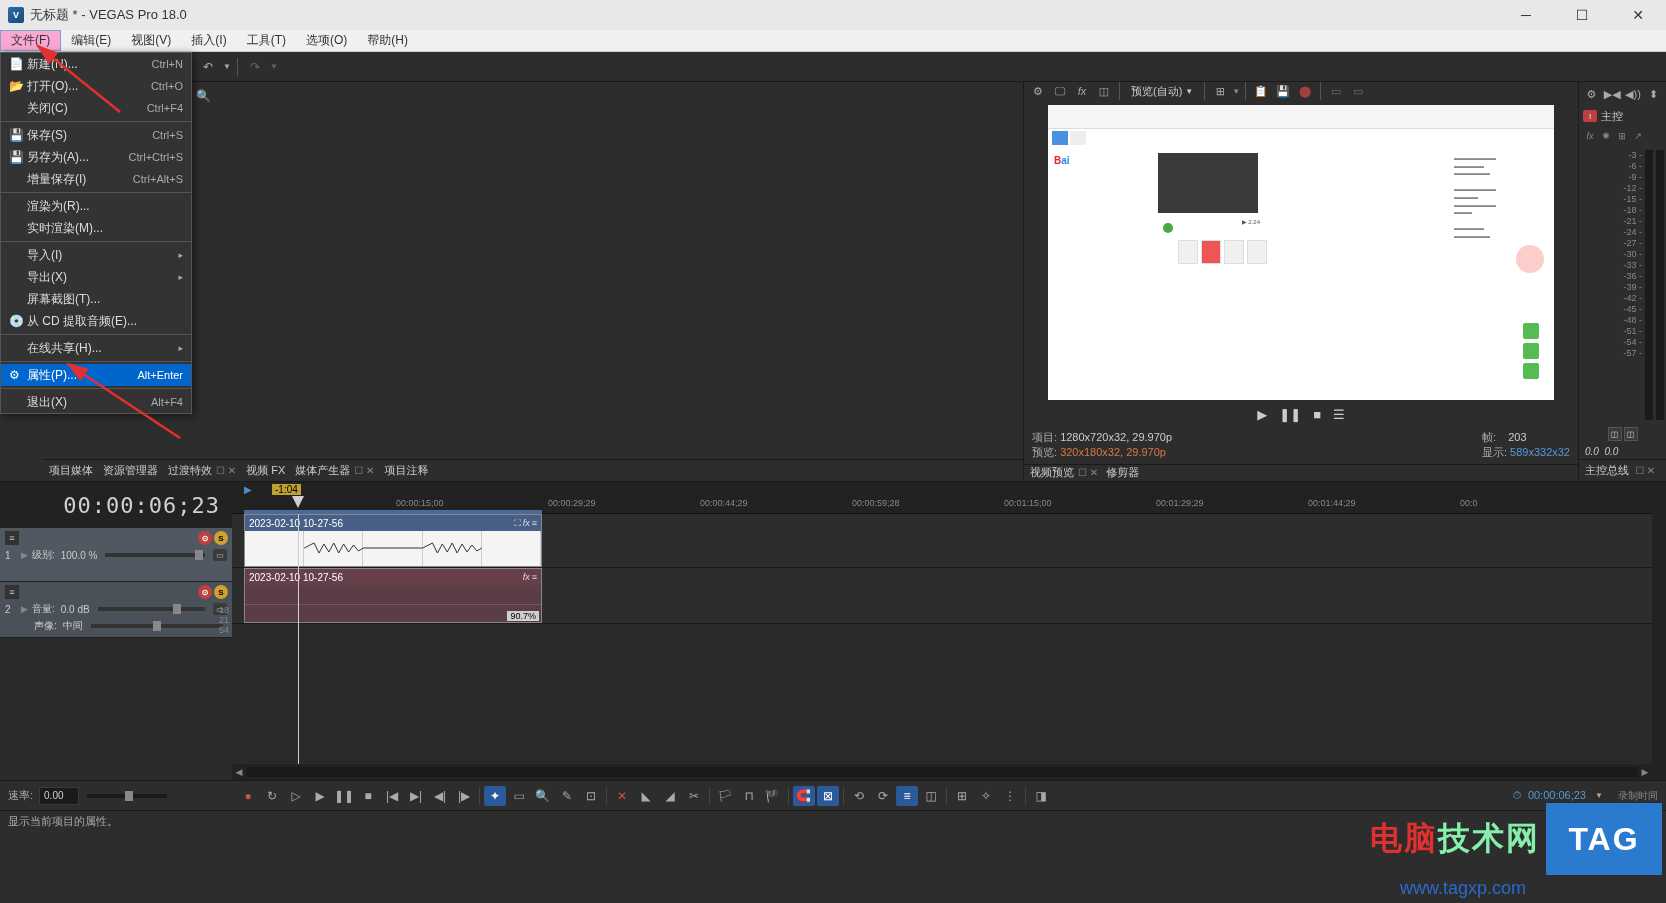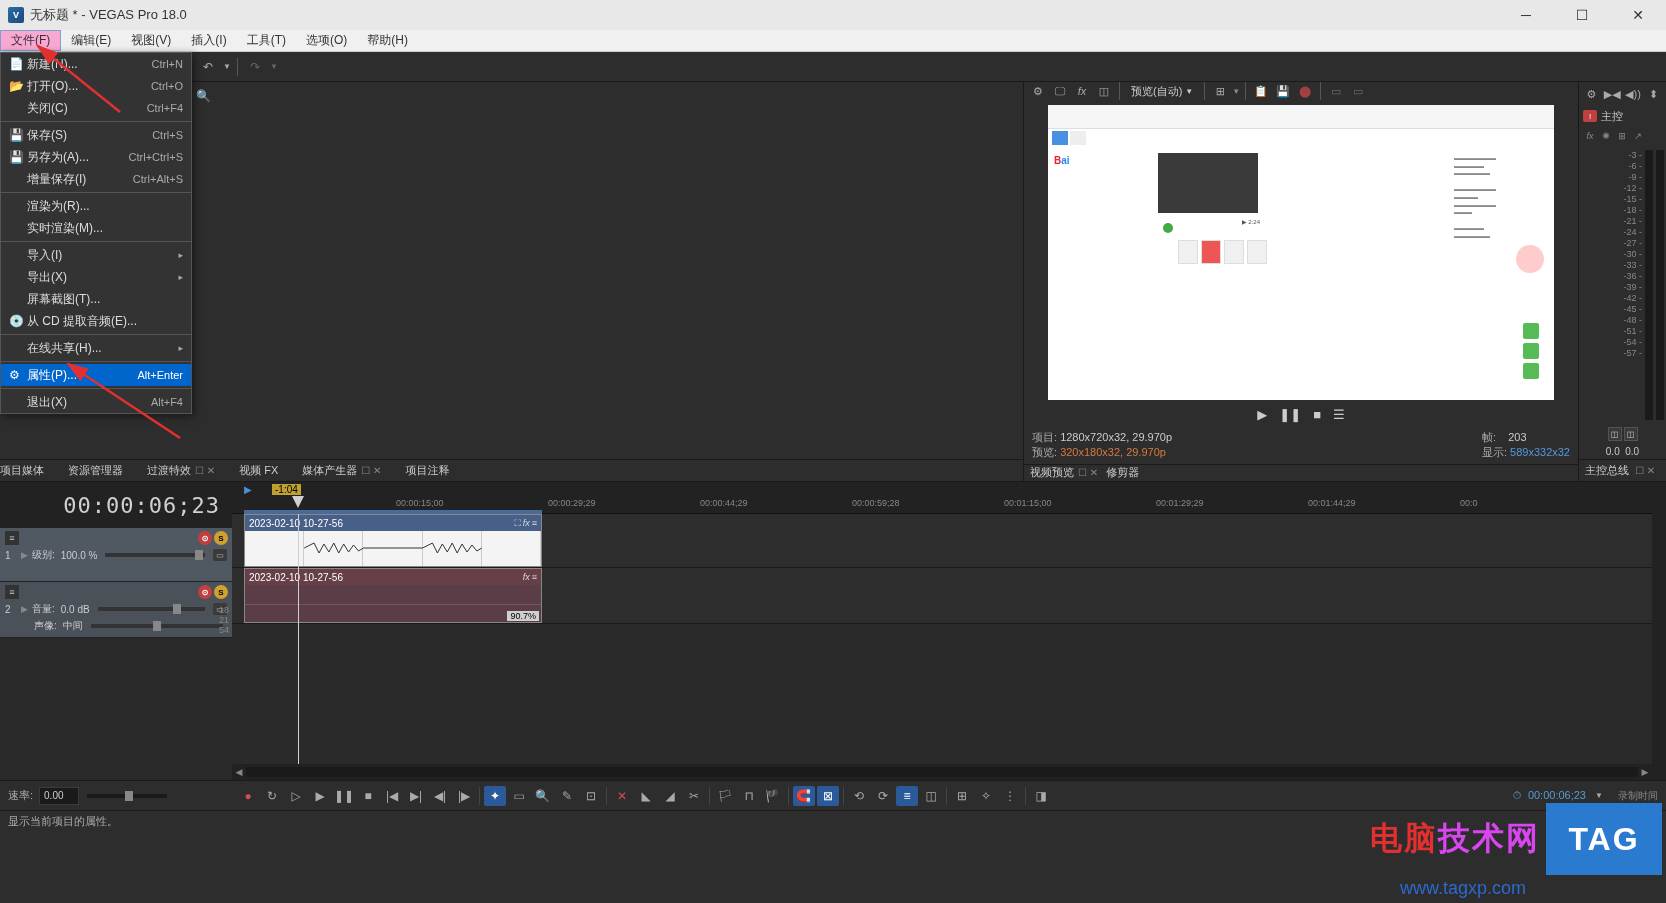--- a/index.html
+++ b/index.html
@@ -84,25 +84,25 @@
 .master-title-row { height: 20px; display: flex; align-items: center; padding: 0 4px; gap: 4px; }
 .master-solo { width: 14px; height: 12px; background: #c04040; color: #fff; font-size: 8px; display: flex; align-items: center; justify-content: center; border-radius: 2px; }
 .master-title { font-size: 11px; color: #ccc; }
 .master-fx-row { height: 20px; display: flex; align-items: center; gap: 2px; padding: 0 4px; }
 .mfx { width: 14px; height: 14px; display: flex; align-items: center; justify-content: center; font-size: 9px; color: #888; }
 .master-scale { flex: 1; display: flex; justify-content: flex-end; padding: 4px 2px; }
 .scale-col { display: flex; flex-direction: column; gap: 1px; font-size: 9px; color: #888; text-align: right; width: 30px; }
 .scale-graph { width: 8px; background: #1a1a1a; margin-left: 3px; }
 .master-stereo { height: 20px; display: flex; align-items: center; justify-content: center; gap: 2px; }
 .mst-box { width: 14px; height: 14px; background: #3a3a3a; border: 1px solid #555; display: flex; align-items: center; justify-content: center; font-size: 8px; }
-.master-value { text-align: center; padding: 2px 6px; font-size: 10px; color: #ccc; }
+.master-value { text-align: left; padding: 2px 6px; font-size: 10px; color: #ccc; font-style: italic; }
 .master-bottom { height: 22px; display: flex; align-items: center; padding: 0 6px; font-size: 11px; border-top: 1px solid #1a1a1a; }
 
 
-.left-tabs { height: 22px; display: flex; align-items: center; padding: 0 0; gap: 24px; border-top: 1px solid #1a1a1a; font-size: 11px; }
+.left-tabs { height: 22px; display: flex; align-items: center; padding: 0 7px; gap: 10px; border-top: 1px solid #1a1a1a; font-size: 11px; margin-left: 42px; }
 .lt-item { color: #ccc; cursor: pointer; display: flex; align-items: center; gap: 4px; }
 
 
 .timeline-area { height: 299px; background: #2d2d2d; border-top: 1px solid #1a1a1a; display: flex; position: relative; }
 .track-headers { width: 232px; background: #2a2a2a; display: flex; flex-direction: column; }
 .timecode-box { height: 46px; background: #222; display: flex; align-items: center; justify-content: flex-end; padding: 0 12px; }
 .timecode { font-size: 22px; color: #d0d0d0; font-family: monospace; letter-spacing: 1px; }
 .track-header { background: #4a5158; border-bottom: 1px solid #222; display: flex; padding: 3px 5px; flex-direction: column; gap: 3px; position: relative; }
 .track-header.video { height: 54px; background: #505862; }
 .track-header.audio { height: 56px; background: #4a5158; }
@@ -163,21 +163,21 @@
 
 .statusbar { height: 22px; background: #2d2d2d; border-top: 1px solid #1a1a1a; display: flex; align-items: center; padding: 0 8px; font-size: 11px; color: #aaa; justify-content: space-between; }
 
 
 .arrow-svg { position: absolute; pointer-events: none; z-index: 2000; }
 
 
 .watermark { position: absolute; right: 4px; bottom: 28px; display: flex; align-items: center; gap: 6px; z-index: 500; }
 .wm-text { font-size: 32px; font-weight: bold; letter-spacing: 2px; }
 .wm-red { color: #e23030; }
-.wm-blue { color: #d946ef; font-family: Liberation Mono, monospace; }
+.wm-blue { color: #86efac; font-family: Liberation Mono, monospace; }
 .wm-url { position: absolute; right: 140px; bottom: 4px; font-size: 18px; color: #2a6ad0; z-index: 500;}
 .wm-tag { width: 116px; height: 72px; background: #2a7ad0; display: flex; align-items: center; justify-content: center; color: #fff; font-size: 32px; font-weight: bold; letter-spacing: 2px; }
 
 .left-panel-content { flex: 1; background: #2d2d2d; }
 </style>
 </head>
 <body>
 
 <div class="titlebar">
   <div class="titlebar-left">

